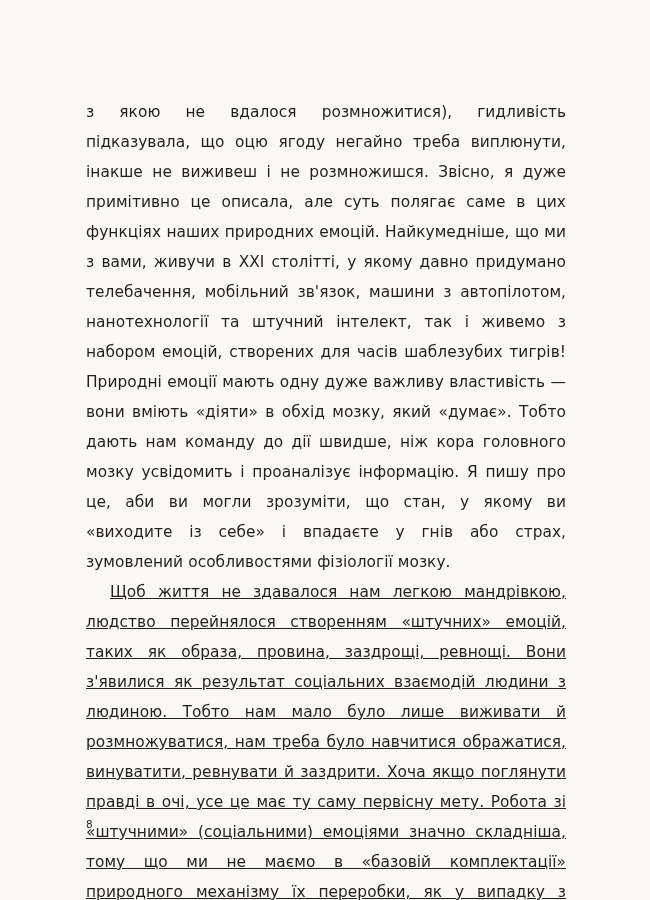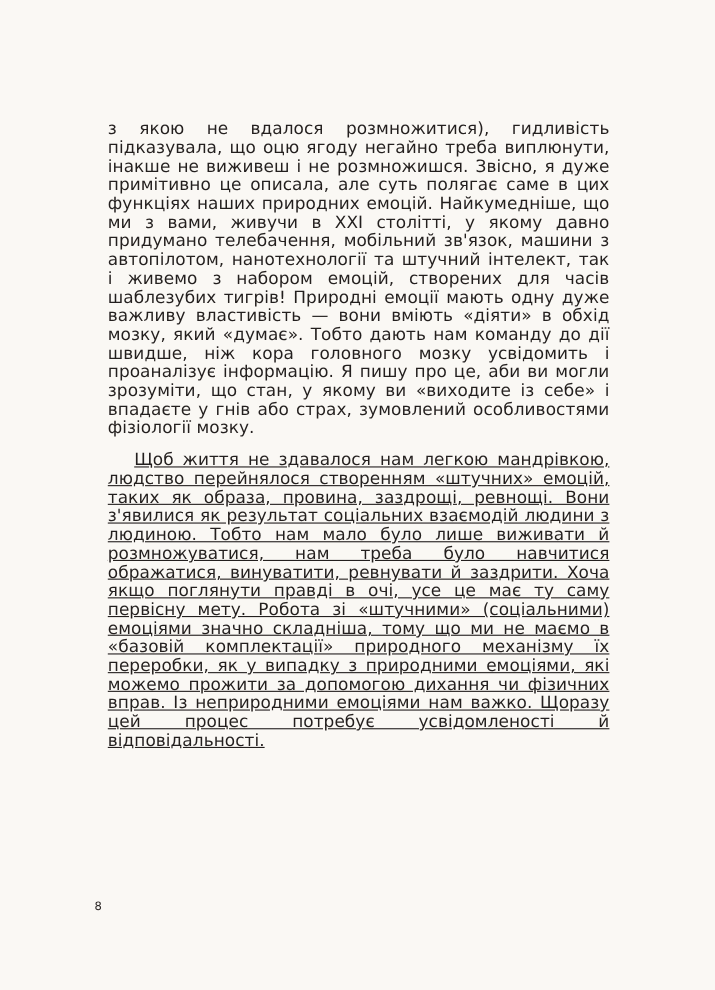--- a/index.html
+++ b/index.html
@@ -20,23 +20,23 @@
     background: #faf8f4;
     box-sizing: border-box;
   }
   .text-block {
     position: absolute;
     left: 86px;
     top: 97px;
     width: 480px;
   }
   .para {
-    margin: 12px;
+    margin: 0;
     font-size: 15.4px;
-    line-height: 17px;
+    line-height: 30px;
     color: #231f1e;
     text-align: justify;
     text-justify: inter-word;
     -webkit-hyphens: none;
     hyphens: none;
     letter-spacing: 0.04px;
     word-spacing: 0.1px;
   }
   .para.indent {
     text-indent: 24px;

